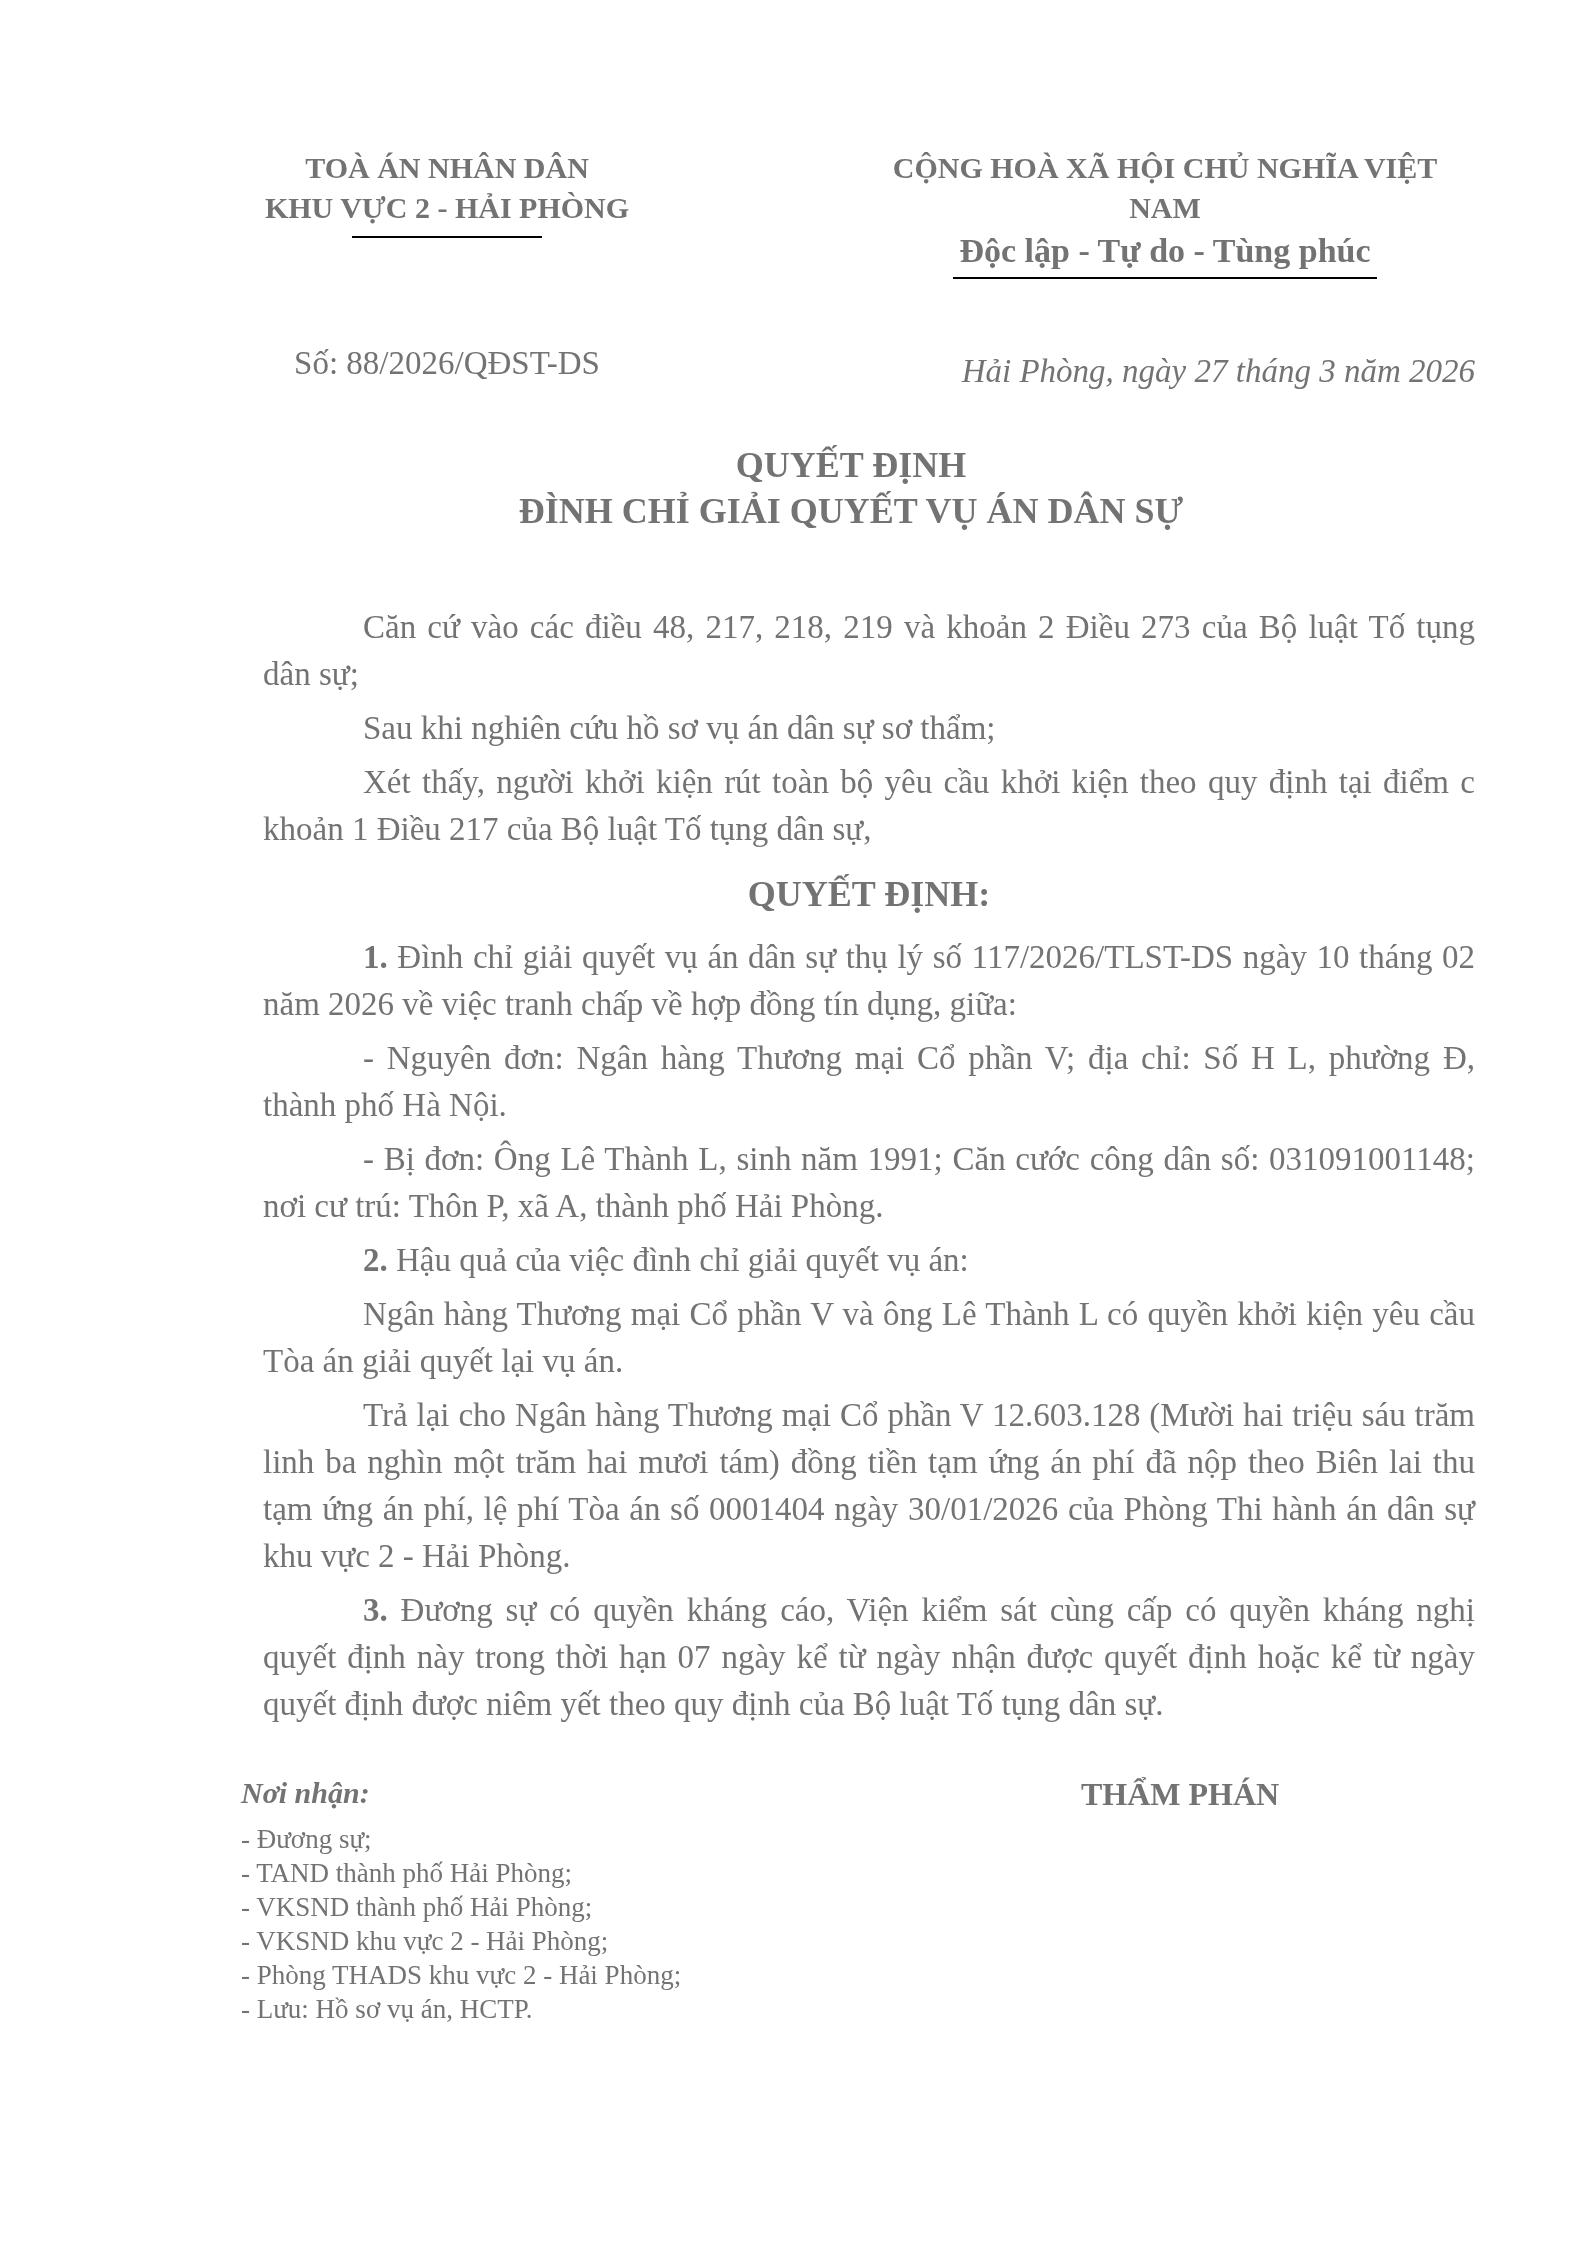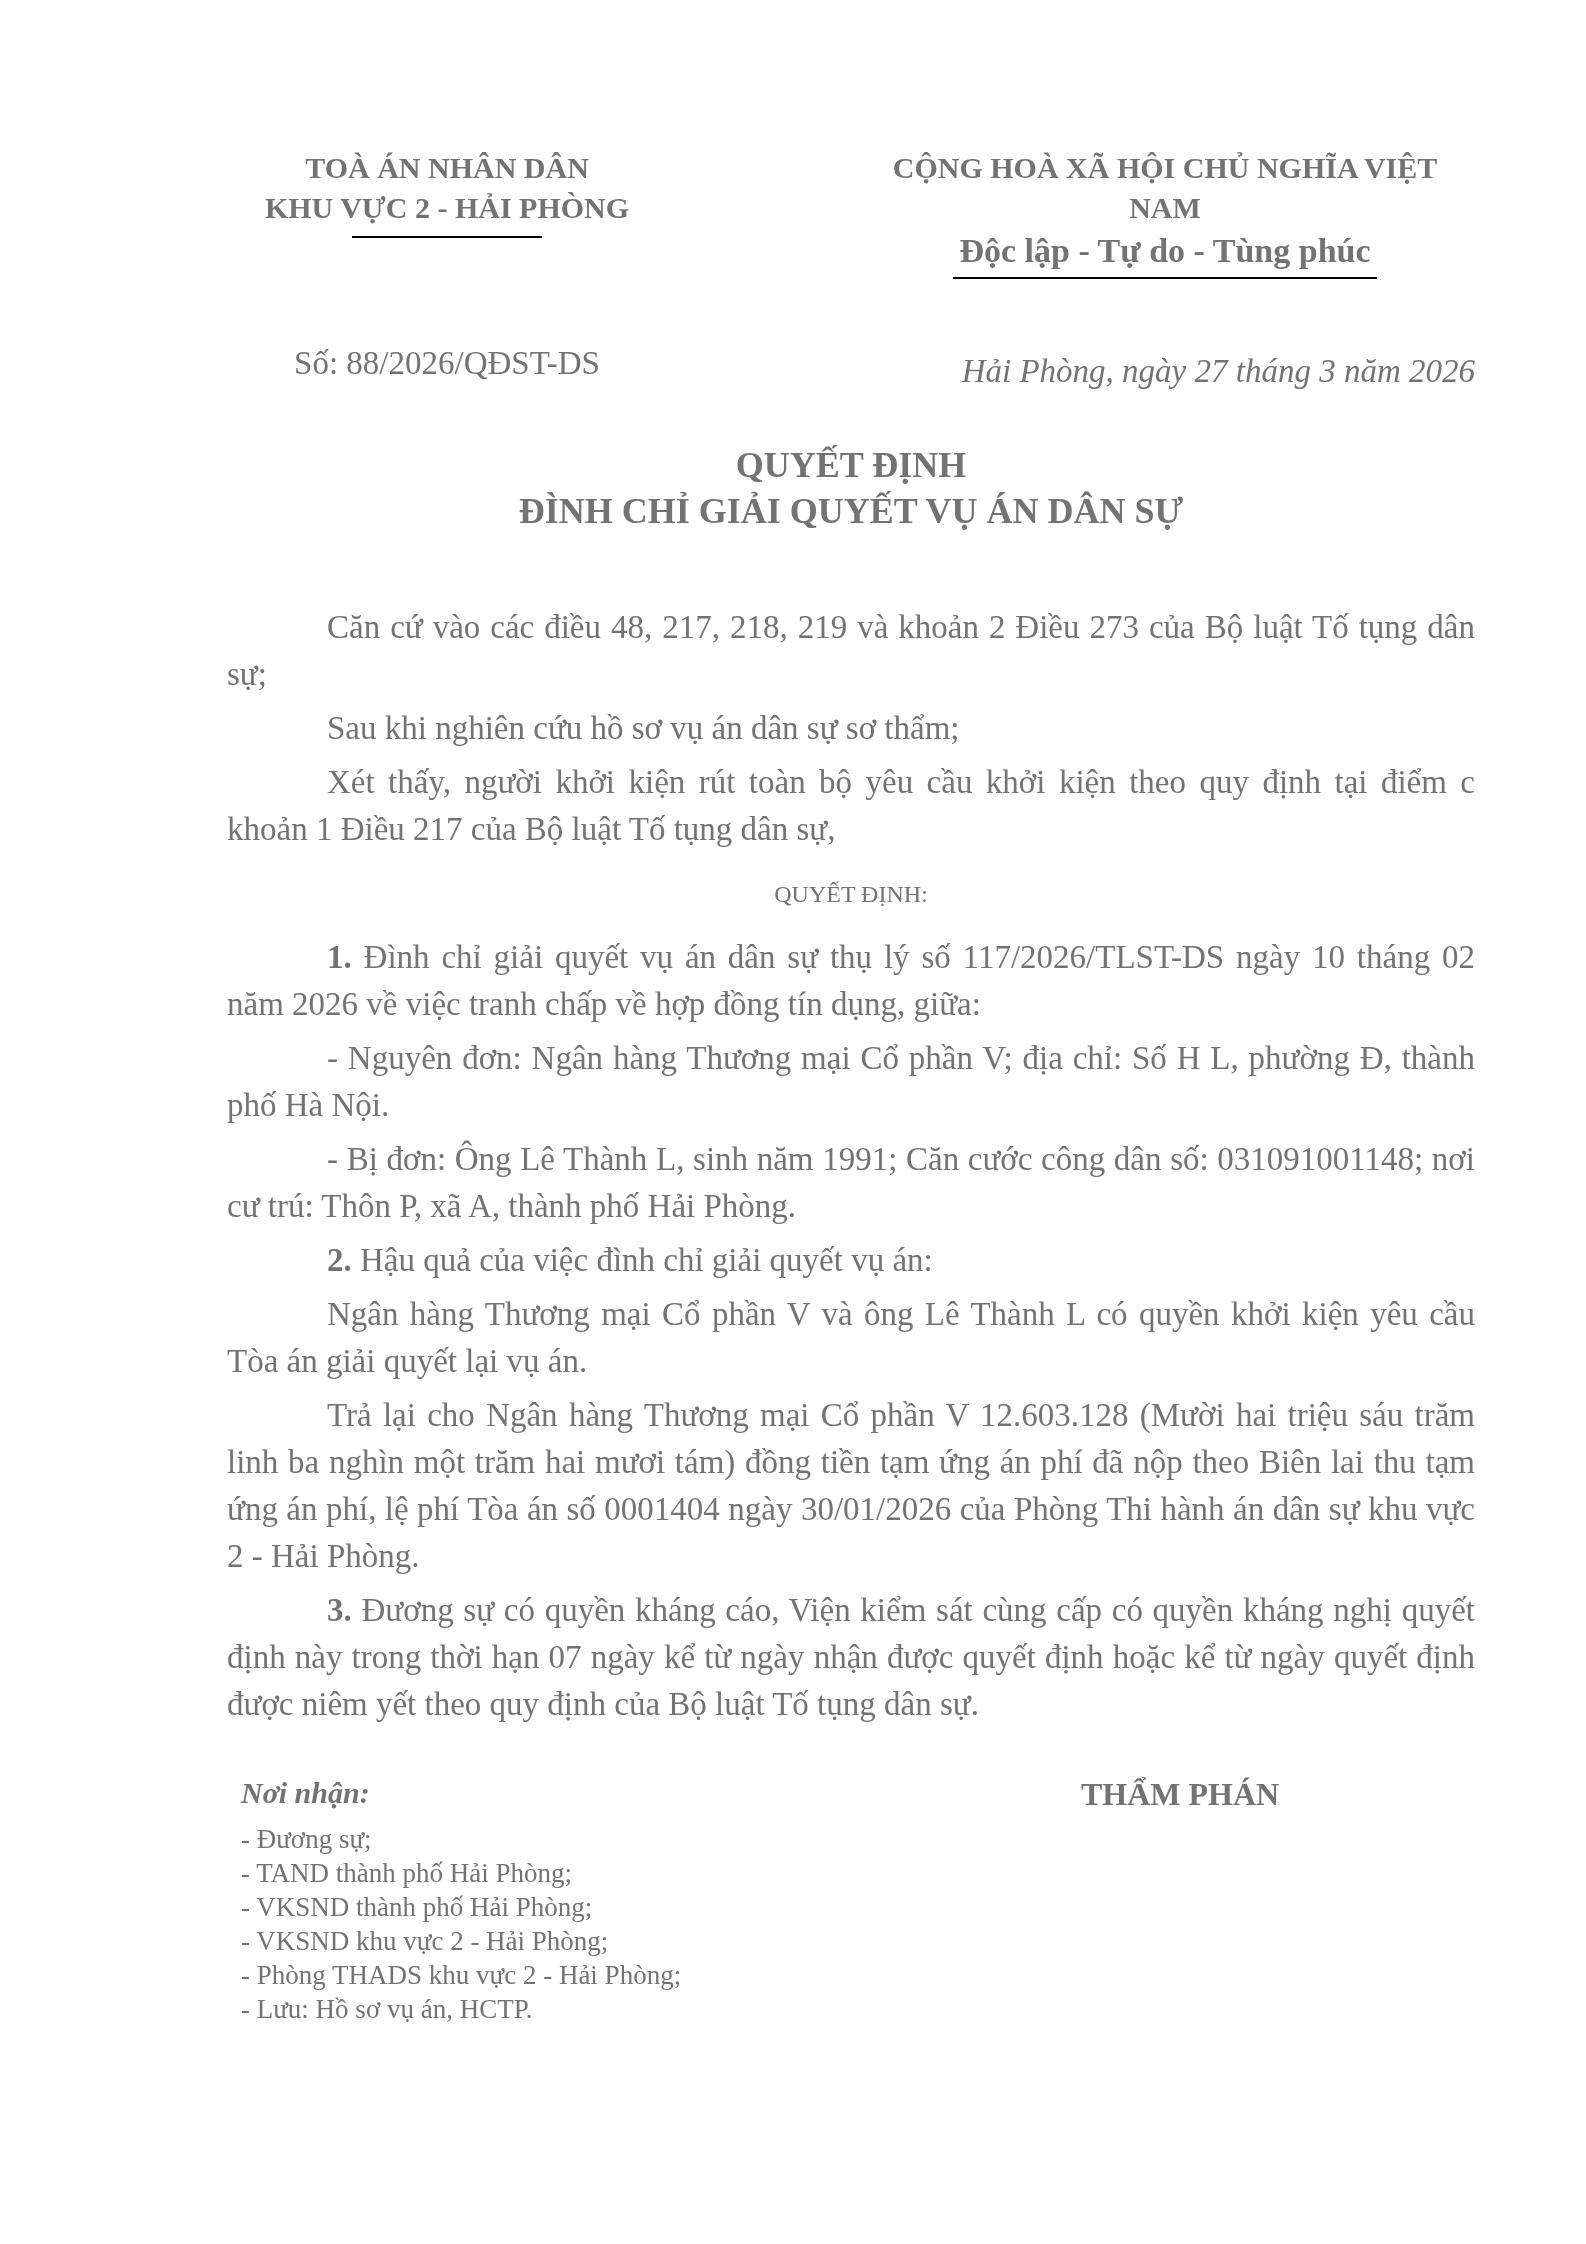--- a/index.html
+++ b/index.html
@@ -25,33 +25,33 @@
   .h-rule { width: 190px; border-bottom: 2px solid #000; margin: 8px auto 0 auto; }
 
   .num-row { display: flex; margin-top: 66px; }
   .num-cell  { width: 440px; text-align: center; font-size: 33px; }
   .date-cell { width: 620px; margin-left: auto; text-align: right; font-size: 33px; font-style: italic; margin-top: 8px; }
 
   
   .doc-title { text-align: center; margin-top: 52px; font-weight: bold; font-size: 36px; line-height: 46px; }
 
   
-  .body-block { margin-top: 70px; }
+  .body-block { margin-top: 70px; margin-left: 36px; }
   .para {
     font-size: 33px;
     line-height: 47px;
     text-align: justify;
     text-indent: 100px;
     margin-bottom: 7px;
   }
   .para b { font-weight: bold; }
   .decision-heading {
     text-align: center;
-    font-weight: normal;
-    font-size: 24px;
+    font-weight: bold;
+    font-size: 36px;
     line-height: 47px;
     margin: 18px 0 16px 0;
   }
 
   
   .footer { display: flex; margin-top: 46px; }
   .f-left { margin-left: 14px; width: 640px; }
   .recipients-label { font-weight: bold; font-style: italic; font-size: 30px; line-height: 38px; margin-bottom: 10px; }
   .recipient { font-size: 27px; line-height: 34px; }
   .f-right { width: 590px; margin-left: auto; text-align: center; }

